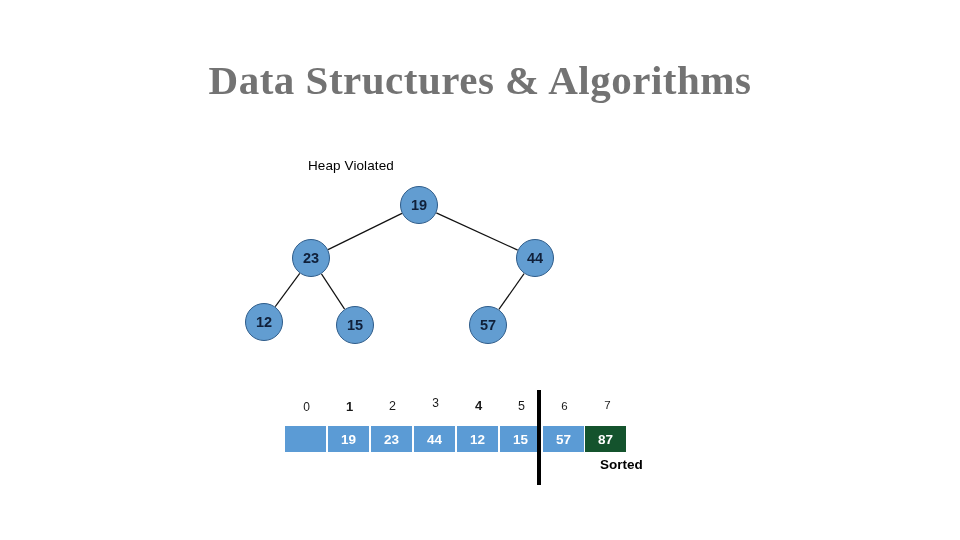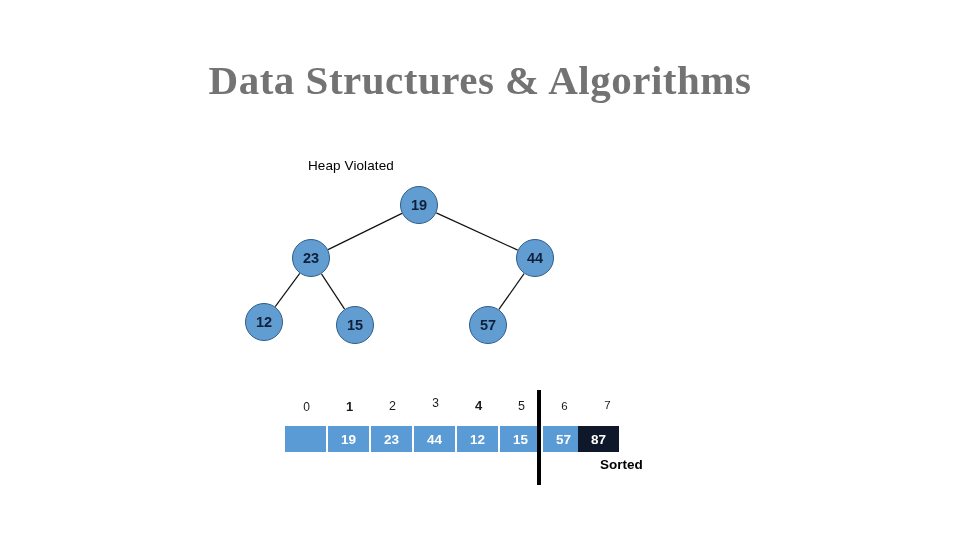--- a/index.html
+++ b/index.html
@@ -167,21 +167,21 @@
         <div class="array-index" style="left: 301px; top: 1px; font-size: 11.5px; font-weight: normal;">7</div>
       </div>
     <div id="array-cells">
         <div class="array-cell empty" style="left: 0px; background: rgb(91, 155, 213); color: rgb(255, 255, 255);"></div>
         <div class="array-cell" style="left: 43px; background: rgb(91, 155, 213); color: rgb(255, 255, 255);">19</div>
         <div class="array-cell" style="left: 86px; background: rgb(91, 155, 213); color: rgb(255, 255, 255);">23</div>
         <div class="array-cell" style="left: 129px; background: rgb(91, 155, 213); color: rgb(255, 255, 255);">44</div>
         <div class="array-cell" style="left: 172px; background: rgb(91, 155, 213); color: rgb(255, 255, 255);">12</div>
         <div class="array-cell" style="left: 215px; background: rgb(91, 155, 213); color: rgb(255, 255, 255);">15</div>
         <div class="array-cell" style="left: 258px; background: rgb(91, 155, 213); color: rgb(255, 255, 255);">57</div>
-        <div class="array-cell" style="left: 293px; background: #0f172a; color: rgb(255, 255, 255);">87</div>
+        <div class="array-cell" style="left: 300px; background: #14532d; color: rgb(255, 255, 255);">87</div>
       </div>
   </div>
 
   <div id="sorted-divider"></div>
 
   <div id="sorted-label">Sorted</div>
 
 </div>
 
 </body></html>

